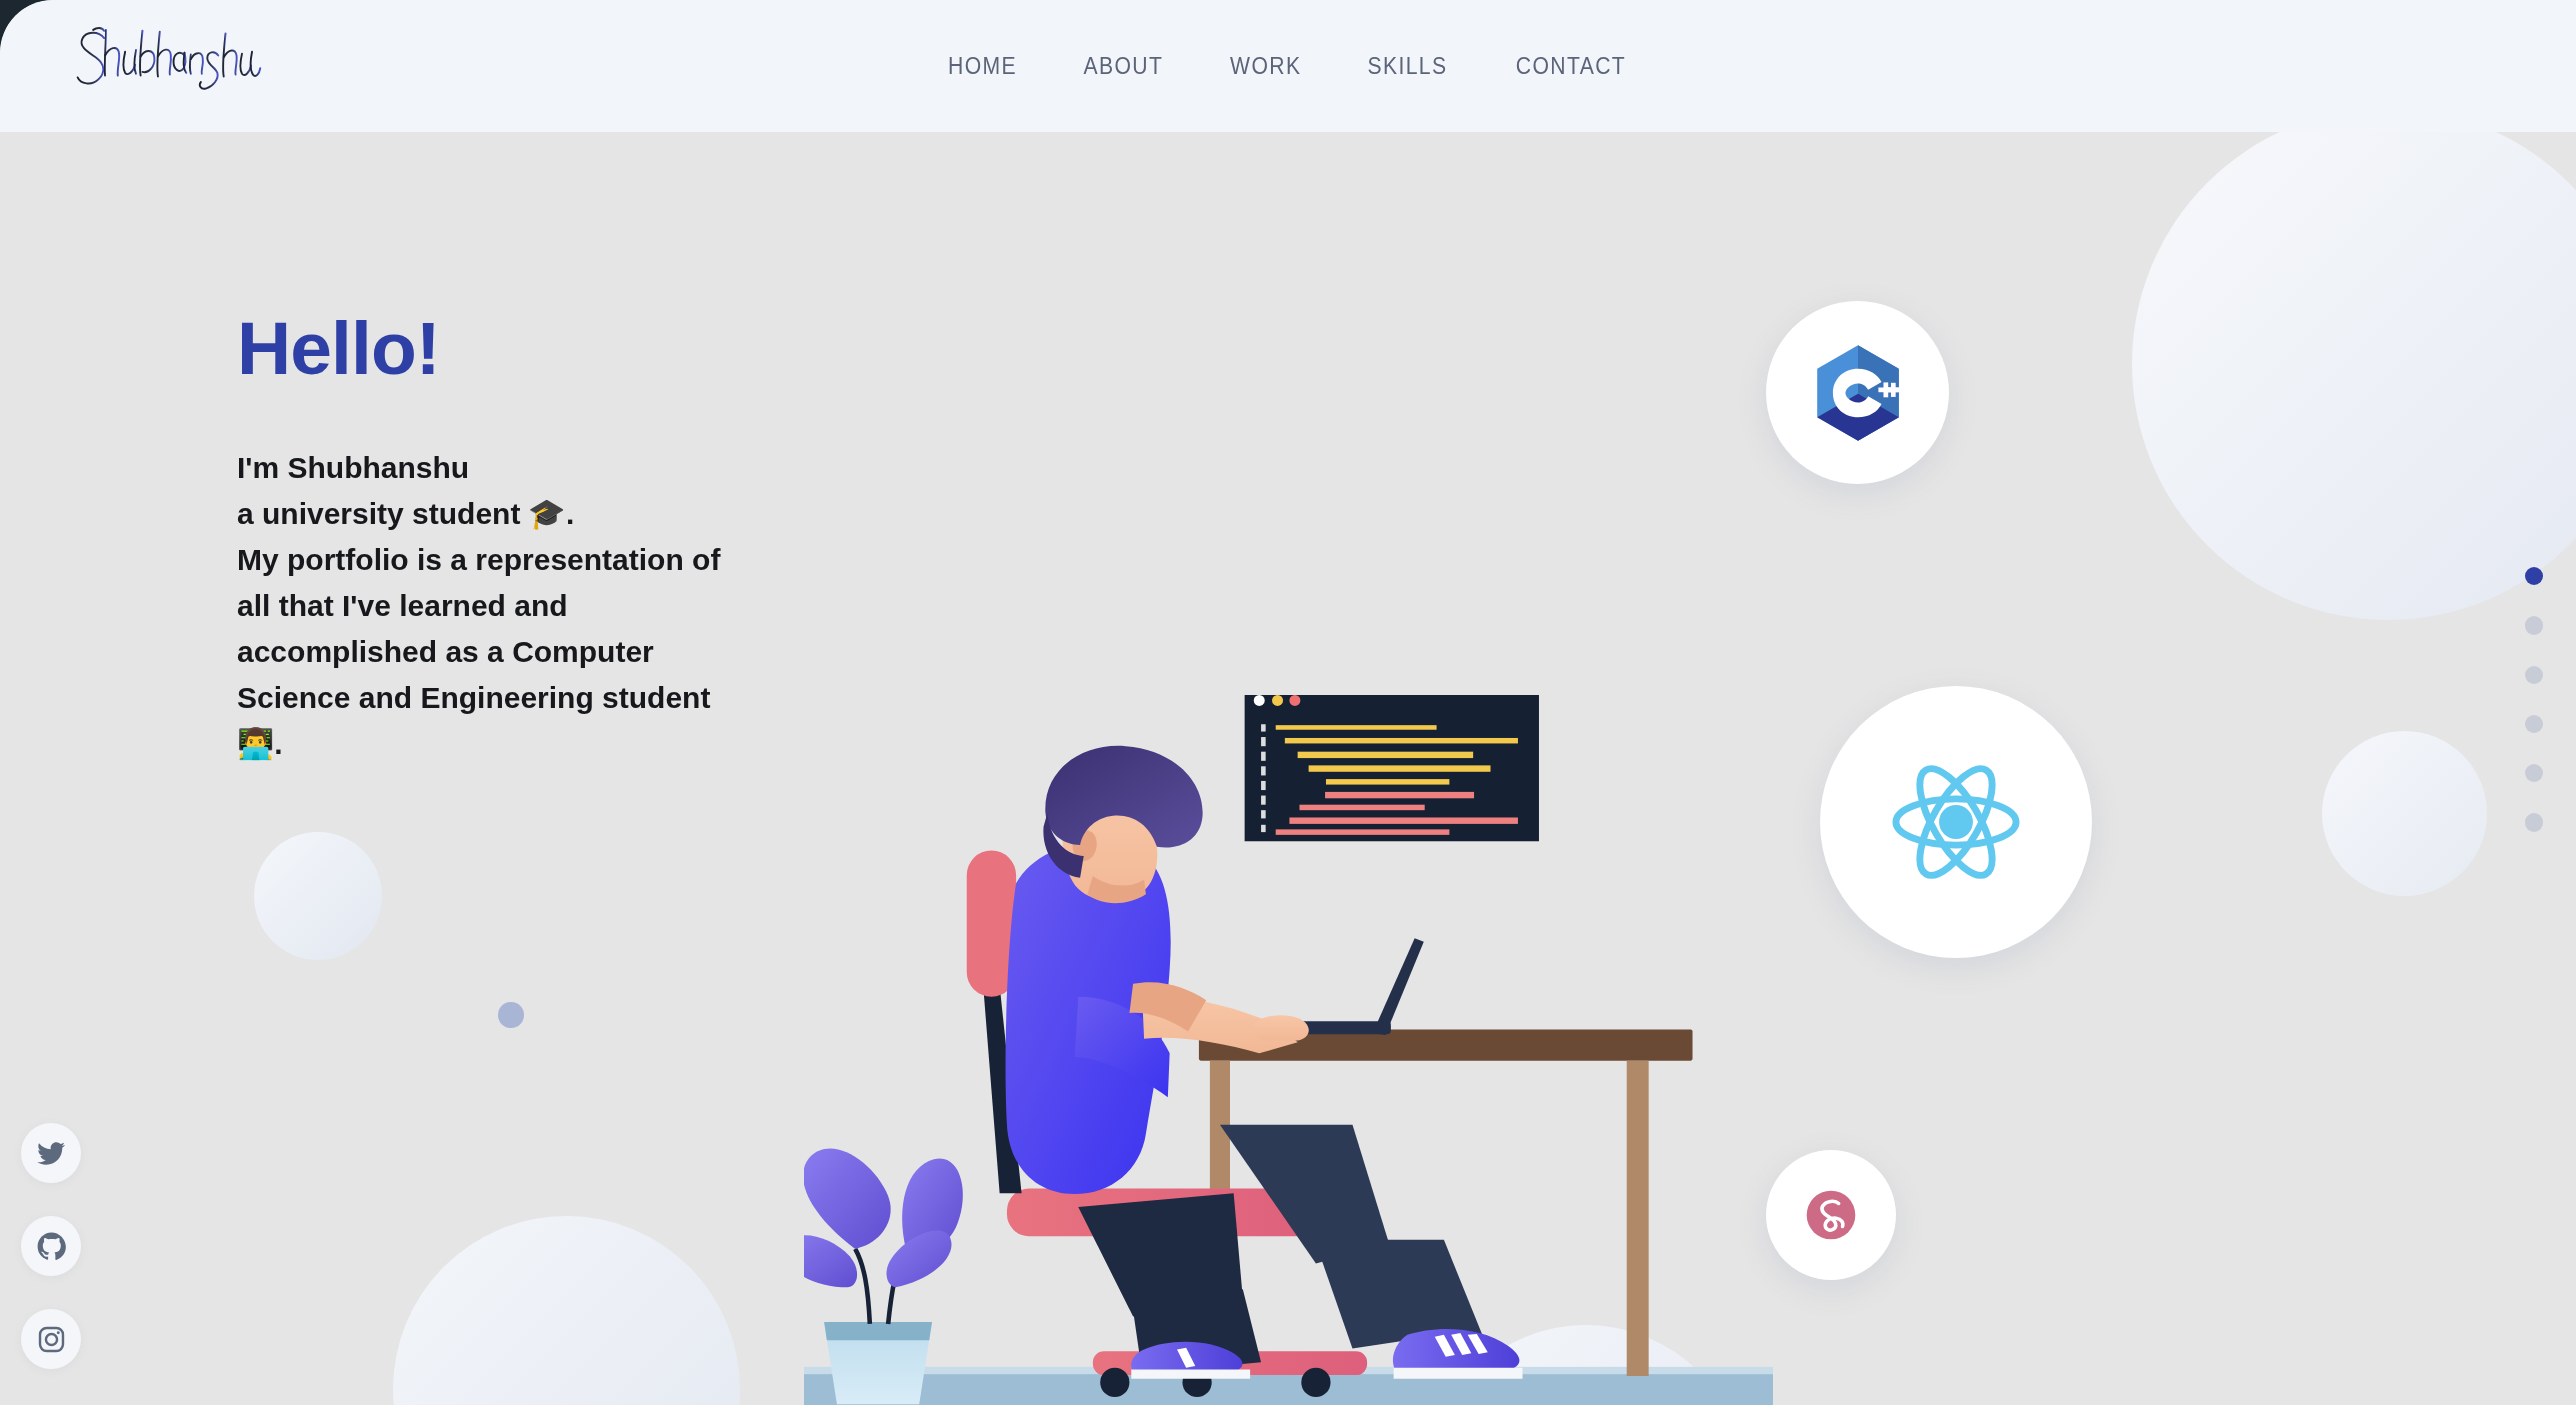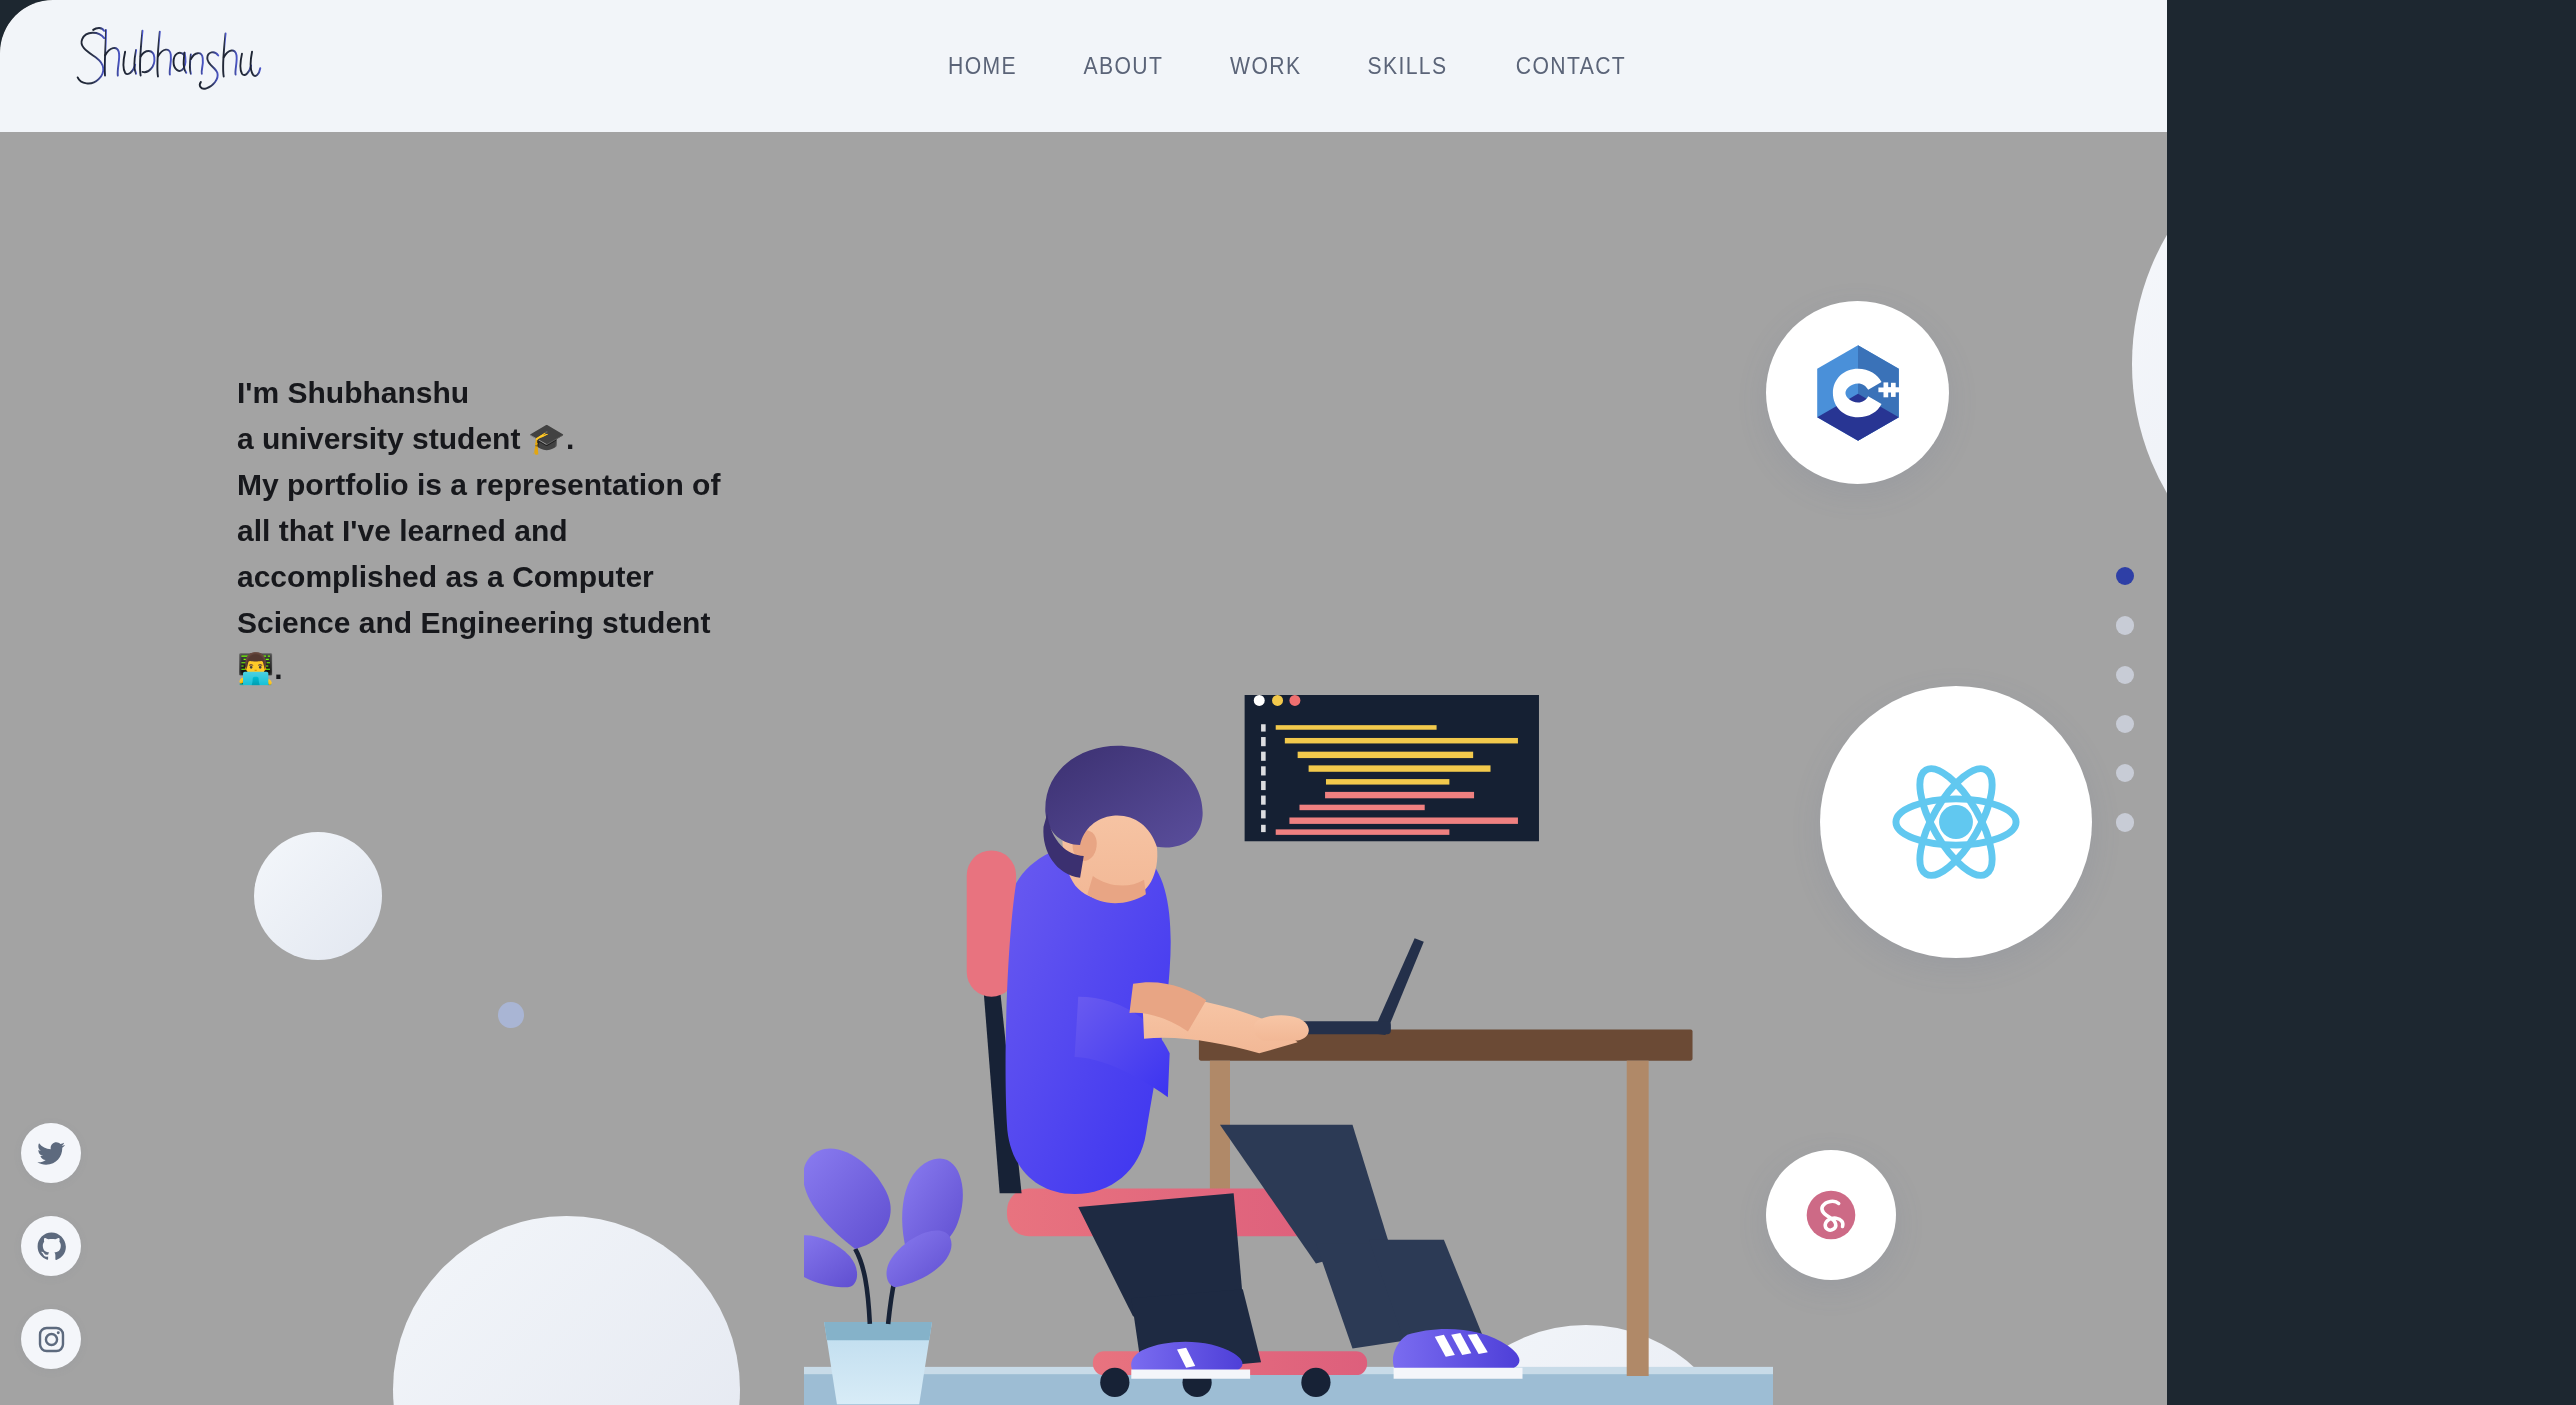--- a/index.html
+++ b/index.html
@@ -2,22 +2,22 @@
 <html style="font-size:14.6px"><head>
 <meta charset="utf-8">
 <style>
   * { margin:0; padding:0; box-sizing:border-box; }
   html, body { width:2576px; height:1406px; overflow:hidden; }
   body {
     background:#1d2730;
     font-family:"Liberation Sans", sans-serif;
   }
   .page {
-    position:absolute; left:0; top:0; width:2167px; height:1406px;
-    background:#a3a3a3;
+    position:absolute; left:0; top:0; width:2576px; height:1406px;
+    background:#e5e5e5;
     border-top-left-radius:53px;
     overflow:hidden;
   }
   
   .header {
     position:absolute; left:0; top:0; width:2576px; height:132px;
     background:#f2f5f9;
     border-top-left-radius:53px;
     z-index:40;
   }
@@ -178,20 +178,21 @@
     <nav class="nav">
       <a class="nav-item" href="#">HOME</a>
       <a class="nav-item" href="#">ABOUT</a>
       <a class="nav-item" href="#">WORK</a>
       <a class="nav-item" href="#">SKILLS</a>
       <a class="nav-item" href="#">CONTACT</a>
     </nav>
   </div>
 
   <div class="hero-text">
+    <h1 class="hero-title">Hello!</h1>
     <p class="hero-para">I'm Shubhanshu
 a university student 🎓.
 My portfolio is a representation of
 all that I've learned and
 accomplished as a Computer
 Science and Engineering student
 👨‍💻.</p>
   </div>
 
   <div class="illustration">

